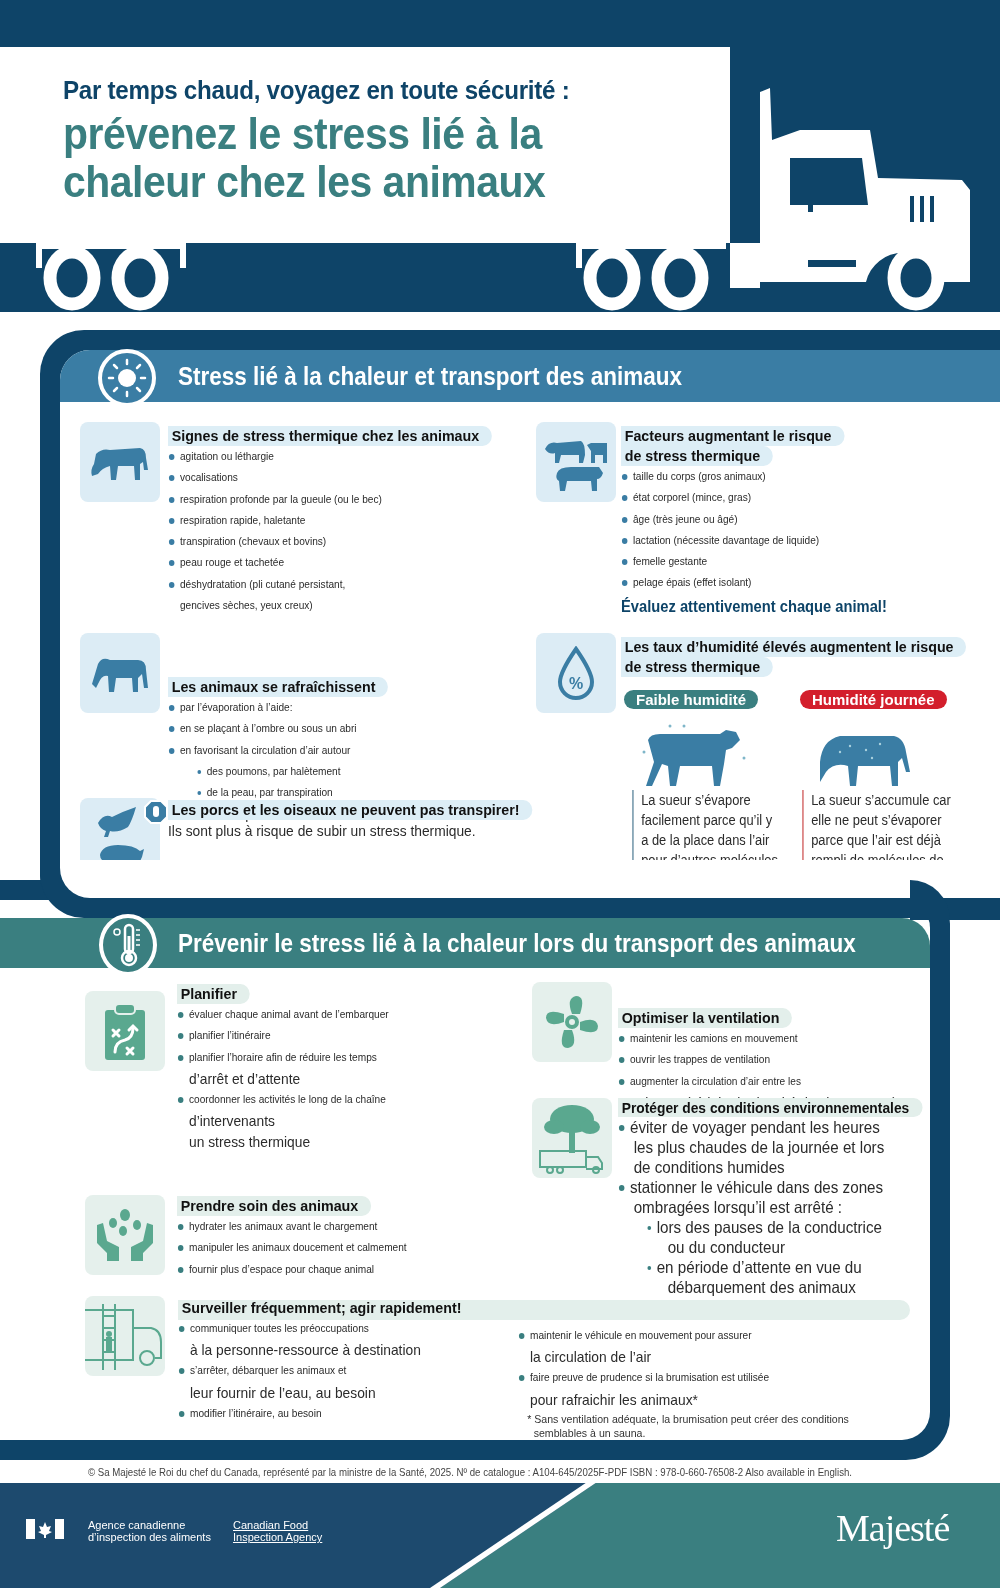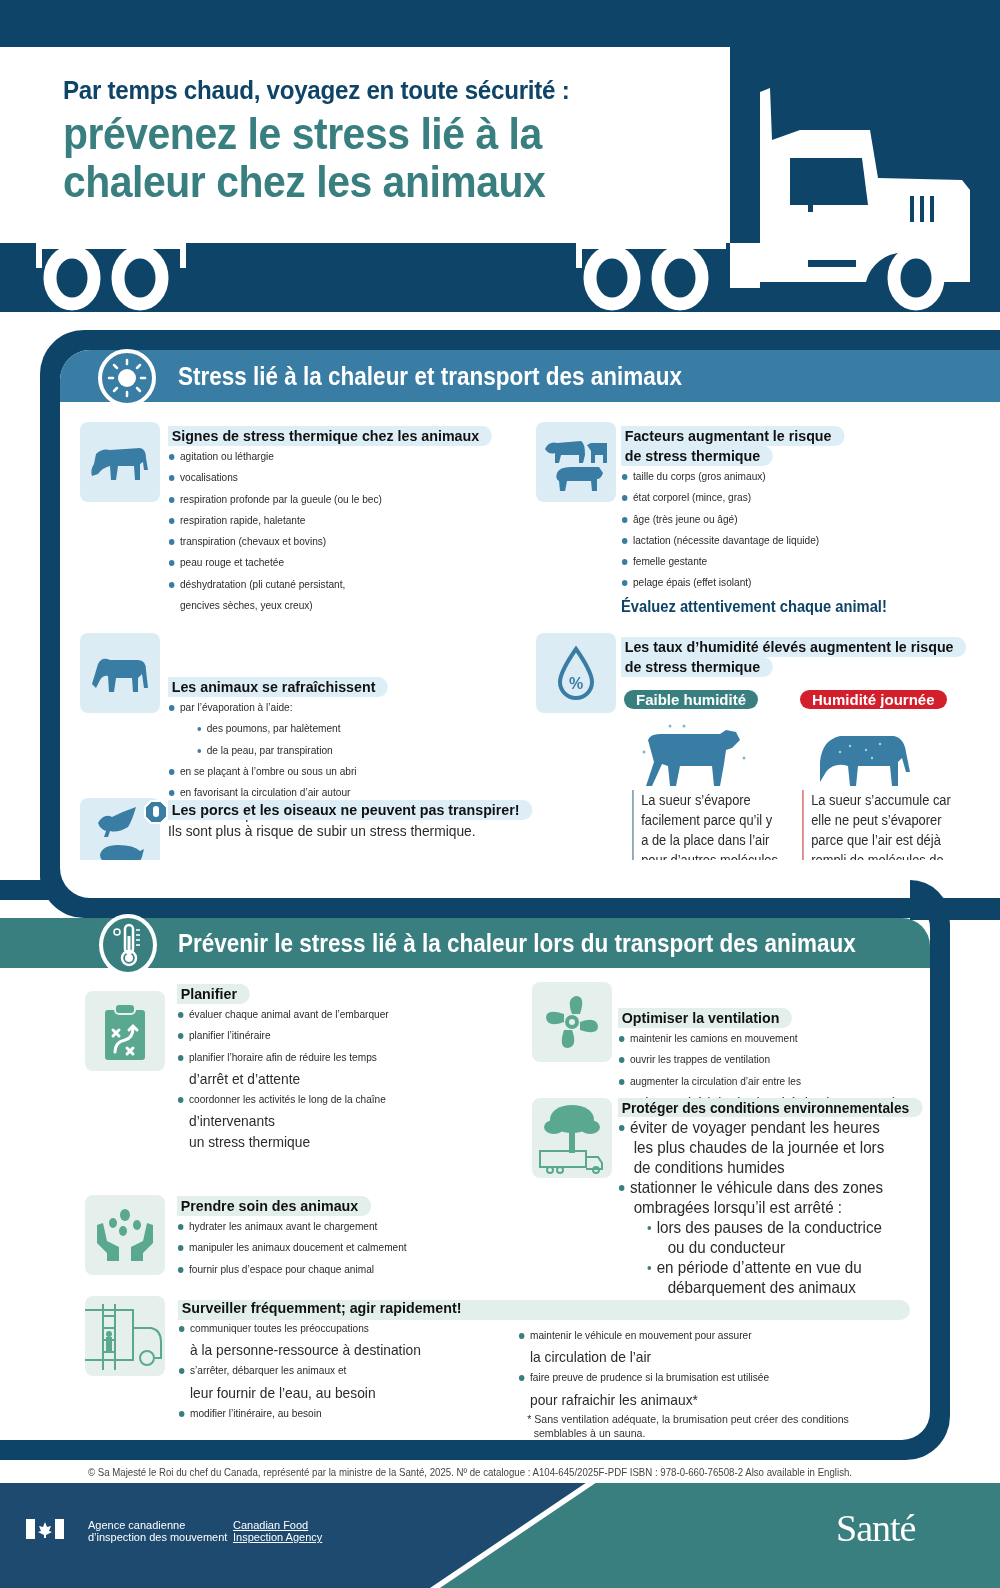--- a/index.html
+++ b/index.html
@@ -141,27 +141,27 @@
 <div class="abs tile blue" style="left:80px;top:633px;">
   <svg width="64" height="50" viewBox="0 0 64 50">
       <path d="M4 36 L10 16 Q14 8 22 12 L50 12 Q58 12 58 22 L60 40 L56 40 L54 26 L50 30 L50 44 L45 44 L44 30 L28 30 L26 44 L21 44 L20 28 Q14 26 10 36 L8 40 Z" fill="#3a7da4"></path>
     </svg>
 </div>
 <div class="abs" style="left:168px;top:637px;margin-top:40px;">
   <div class="blk-title blue">Les animaux se rafraîchissent</div>
   <ul class="bl">
     <li>par l’évaporation à l’aide:</li>
   </ul>
+  <ul class="bl">
+    <li>en se plaçant à l’ombre ou sous un abri</li>
+    <li>en favorisant la circulation d’air autour</li>
+  </ul>
   <ul class="bl sub">
     <li>des poumons, par halètement</li>
     <li>de la peau, par transpiration</li>
-  </ul>
-  <ul class="bl">
-    <li>en se plaçant à l’ombre ou sous un abri</li>
-    <li>en favorisant la circulation d’air autour</li>
   </ul>
   <div class="plain" style="padding-left:13px;">de leur corps</div>
 </div>
 
 <div class="abs tile blue" style="left:80px;top:798px;">
   <svg width="64" height="70" viewBox="0 0 64 70">
       <path d="M10 20 Q16 10 24 14 Q36 8 48 4 Q44 18 40 24 Q30 30 22 28 L20 34 L16 34 L18 28 Q12 26 10 20 Z" fill="#3a7da4"></path>
       <path d="M12 52 Q14 42 30 42 Q46 42 52 48 L56 46 L54 54 Q52 60 46 60 L46 66 L42 66 L42 60 L24 60 L24 66 L20 66 L20 60 Q12 58 12 52 Z" fill="#3a7da4"></path>
     </svg>
 </div>
@@ -433,23 +433,23 @@
   <div class="foot-teal"></div>
   <div class="foot-stripe"></div>
 </div>
 <svg class="abs" style="left:26px;top:1519px;" width="38" height="20" viewBox="0 0 38 20">
   <rect x="0" y="0" width="9" height="20" fill="#fff"></rect>
     <rect x="29" y="0" width="9" height="20" fill="#fff"></rect>
   <path d="M19 3 L21 8 L25 7 L23 12 L26 13 L20 16 L20 19 L18 19 L18 16 L12 13 L15 12 L13 7 L17 8 Z" fill="#fff"></path>
 </svg>
 <div class="abs agency-fr">
   <div>Agence canadienne</div>
-  <div>d’inspection des mouvement</div>
+  <div>d’inspection des aliments</div>
 </div>
 <div class="abs agency-en">
   <div>Canadian Food</div>
   <div>Inspection Agency</div>
 </div>
-<div class="abs canada-word">Santé</div>
+<div class="abs canada-word">Majesté</div>
 
 <style>
   li.nobullet::before { display: none; }
 </style>
 
 </body></html>

